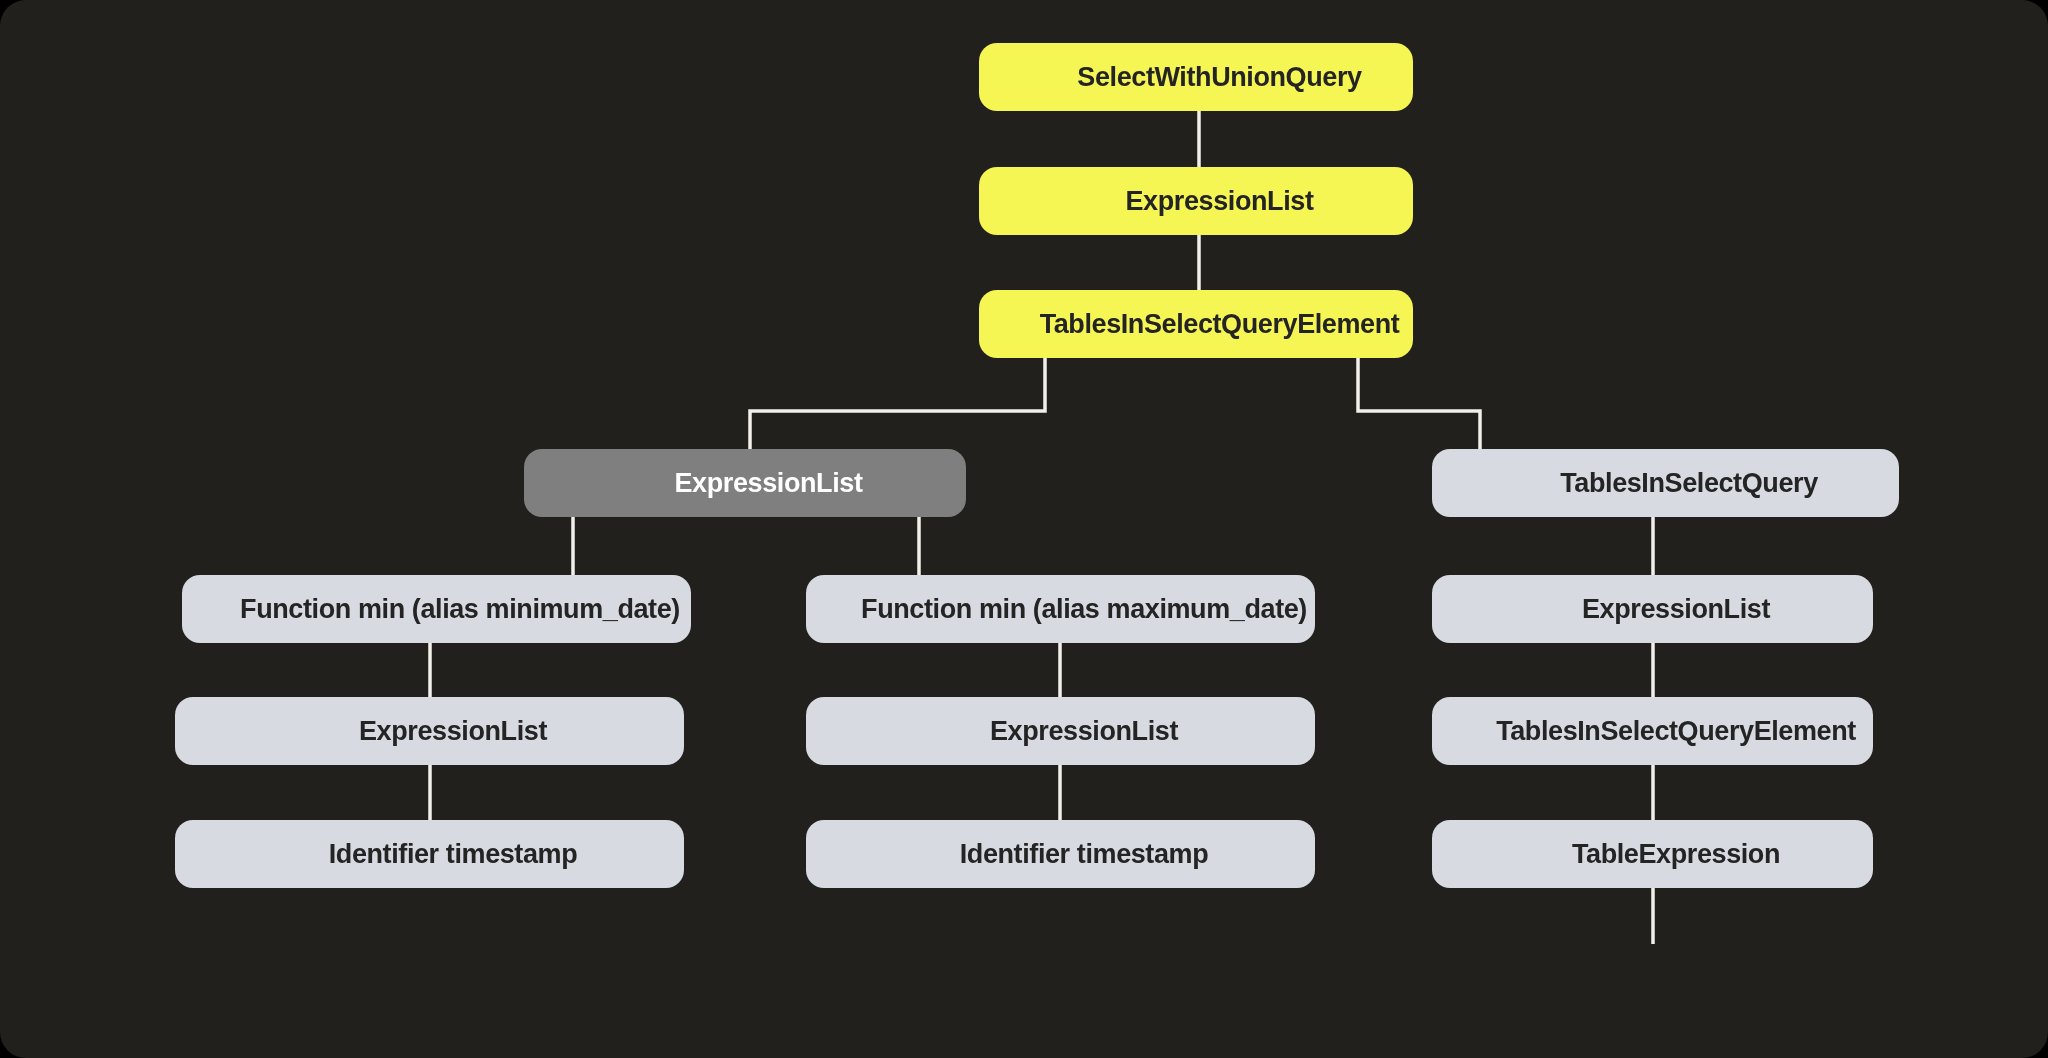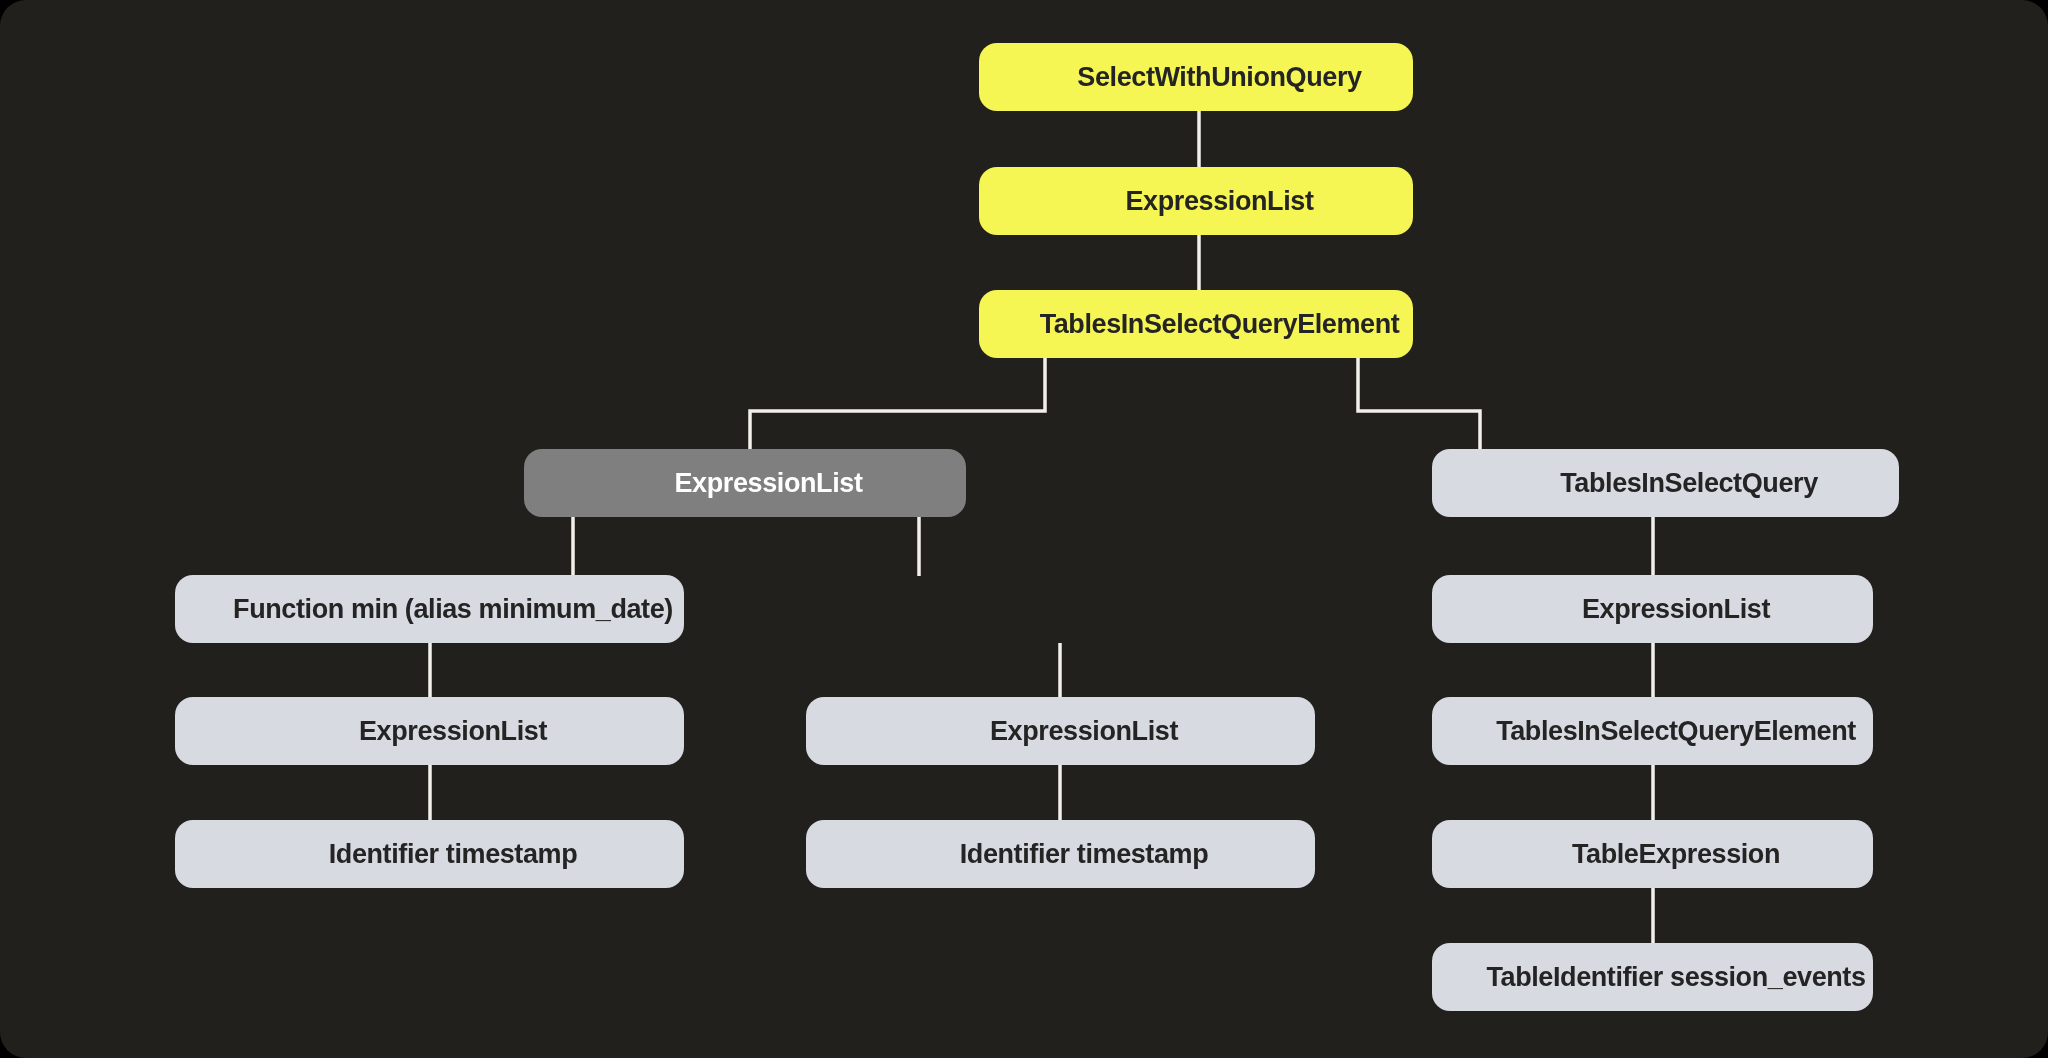--- a/index.html
+++ b/index.html
@@ -81,26 +81,26 @@
     <line x1="1653" y1="888" x2="1653" y2="944"></line>
   </svg>
 
   <div class="node yellow" style="left:979px;  top:43px;  width:434px;">SelectWithUnionQuery</div>
   <div class="node yellow" style="left:979px;  top:167px; width:434px;">ExpressionList</div>
   <div class="node yellow" style="left:979px;  top:290px; width:434px;">TablesInSelectQueryElement</div>
 
   <div class="node gray" style="left:524px;  top:449px; width:442px;">ExpressionList</div>
   <div class="node light" style="left:1432px; top:449px; width:467px;">TablesInSelectQuery</div>
 
-  <div class="node light" style="left:175px;  top:575px; width:509px;">Function min (alias minimum_date)</div>
+  <div class="node light" style="left:182px;  top:575px; width:509px;">Function min (alias minimum_date)</div>
+  <div class="node light" style="left:806px;  top:575px; width:509px;">Function min (alias maximum_date)</div>
   <div class="node light" style="left:1432px; top:575px; width:441px;">ExpressionList</div>
 
   <div class="node light" style="left:175px;  top:697px; width:509px;">ExpressionList</div>
   <div class="node light" style="left:806px;  top:697px; width:509px;">ExpressionList</div>
   <div class="node light" style="left:1432px; top:697px; width:441px;">TablesInSelectQueryElement</div>
 
   <div class="node light" style="left:175px;  top:820px; width:509px;">Identifier timestamp</div>
   <div class="node light" style="left:806px;  top:820px; width:509px;">Identifier timestamp</div>
   <div class="node light" style="left:1432px; top:820px; width:441px;text-align:right;">TableExpression</div>
 
-  <div class="node light" style="left:1432px; top:943px; width:441px;">TableIdentifier session_events</div>
 
 </div>
 
 </body></html>

